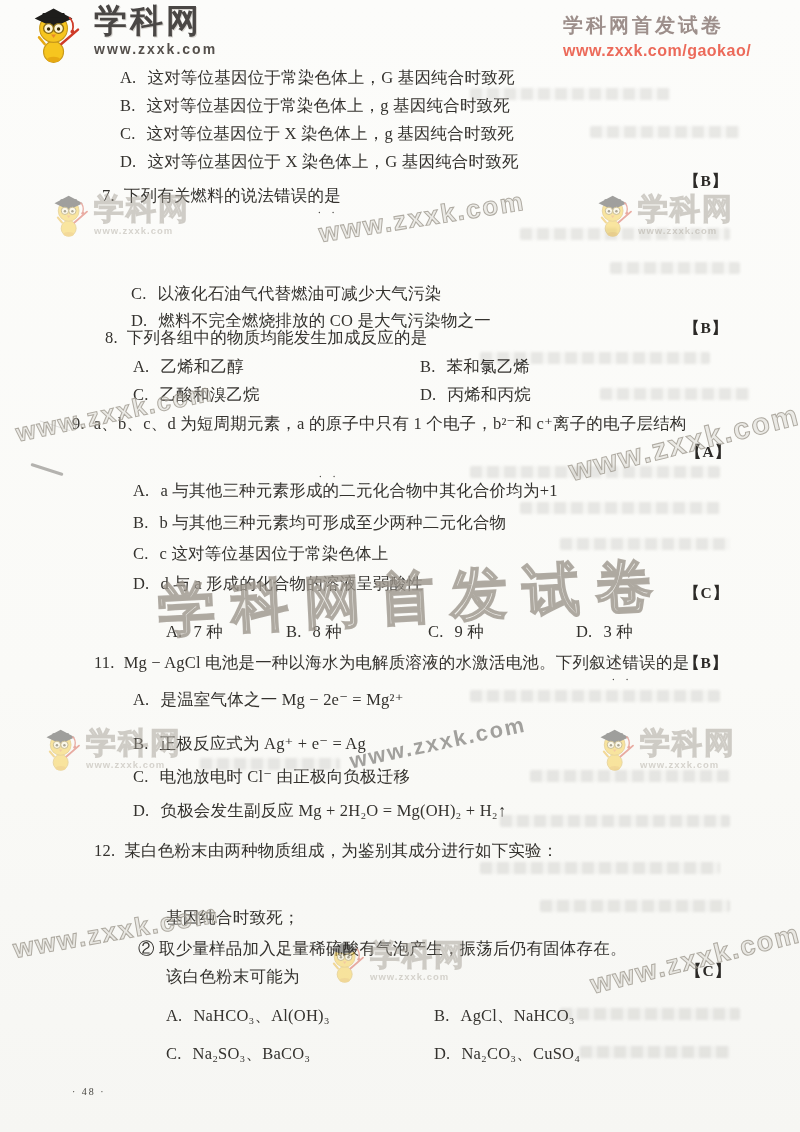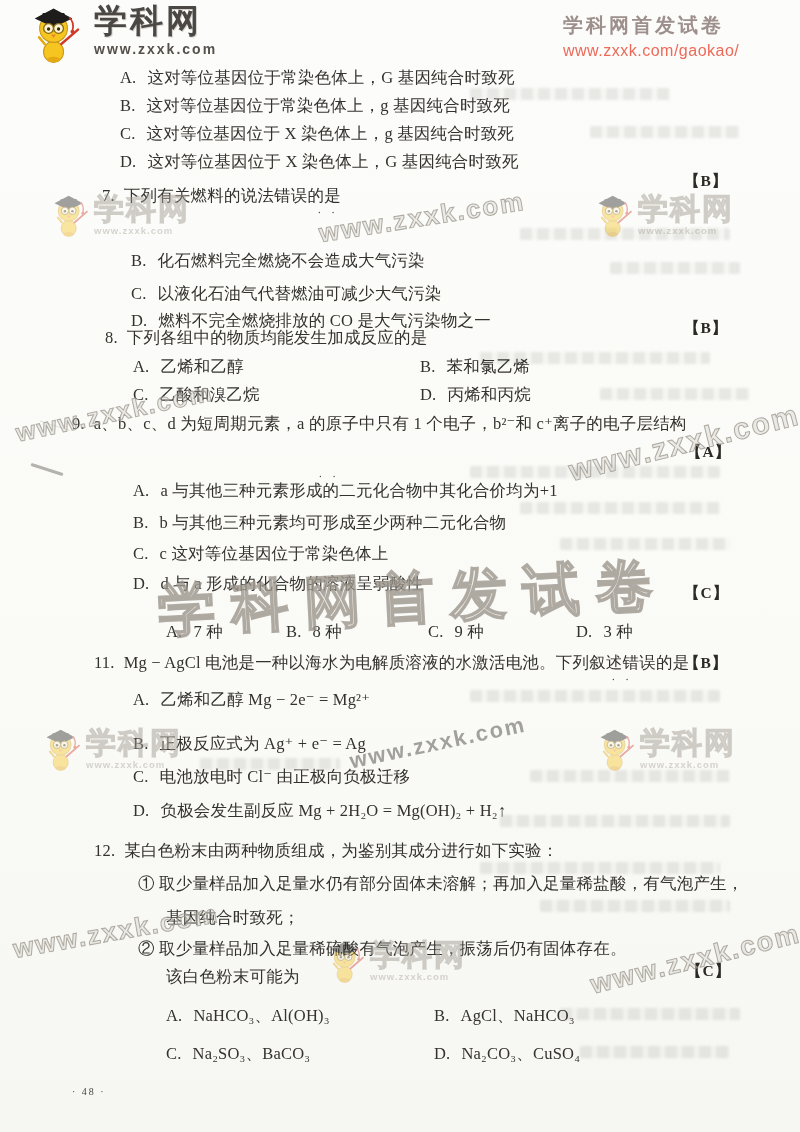--- a/index.html
+++ b/index.html
@@ -19,21 +19,21 @@
     font-size:33px; font-weight:900; color:#4a4745; letter-spacing:3px; line-height:1.05;
     text-shadow:1px 1px 0 #d8d5d0;
   }
   .brand-url {
     font-family:"Liberation Sans","DejaVu Sans",sans-serif;
     font-size:14px; font-weight:bold; color:#55504c; letter-spacing:2px; margin-top:2px;
   }
   .header-right { position:absolute; left:563px; top:12px; z-index:5;
     font-family:"Liberation Sans","DejaVu Sans",sans-serif; }
   .header-right-title { font-size:20px; font-weight:bold; color:#9d8f8b; letter-spacing:3px; }
-  .header-right-url  { font-size:16px; font-weight:normal; color:#ec6a5a; letter-spacing:0.5px; margin-top:3px; }
+  .header-right-url  { font-size:16px; font-weight:bold; color:#ec6a5a; letter-spacing:0.5px; margin-top:3px; }
 
   
   .row { position:absolute; white-space:nowrap; font-size:16.5px; line-height:1.25;
          letter-spacing:0.2px; z-index:2; }
   .qnum { display:inline-block; margin-right:9px; }
   .opt-label { display:inline-block; margin-right:11px; }
   .marker { position:absolute; font-size:15.5px; font-weight:bold; color:#2c2a27;
             letter-spacing:1px; z-index:2; }
   .pagenum { position:absolute; left:72px; top:1086px; font-size:10px; color:#46443f;
              letter-spacing:2px; z-index:2; }
@@ -127,23 +127,20 @@
   </div>
   <div class="row" style="left:120px; top:152px">
     <span class="opt-label">D.</span><span>这对等位基因位于 X 染色体上，G 基因纯合时致死</span>
   </div>
   <div class="marker" style="left:684px; top:171px">【B】</div>
 
   <div class="row" style="left:102px; top:186px">
     <span class="qnum">7.</span><span>下列有关燃料的说法错误的是</span>
   </div>
   <div class="emdots" style="left:318px; top:204px">‧‧</div>
-  <div class="row" style="left:131px; top:251px">
-    <span class="opt-label">B.</span><span>化石燃料完全燃烧不会造成大气污染</span>
-  </div>
   <div class="row" style="left:131px; top:284px">
     <span class="opt-label">C.</span><span>以液化石油气代替燃油可减少大气污染</span>
   </div>
   <div class="row" style="left:131px; top:311px">
     <span class="opt-label">D.</span><span>燃料不完全燃烧排放的 CO 是大气污染物之一</span>
   </div>
   <div class="marker" style="left:684px; top:318px">【B】</div>
 
   <div class="row" style="left:105px; top:328px">
     <span class="qnum">8.</span><span>下列各组中的物质均能发生加成反应的是</span>
@@ -192,37 +189,34 @@
   <div class="row" style="left:576px; top:622px">
     <span class="opt-label">D.</span><span>3 种</span>
   </div>
 
   <div class="row" style="left:94px; top:653px">
     <span class="qnum">11.</span><span>Mg − AgCl 电池是一种以海水为电解质溶液的水激活电池。下列叙述错误的是</span>
   </div>
   <div class="emdots" style="left:612px; top:671px">‧‧</div>
   <div class="marker" style="left:684px; top:653px">【B】</div>
   <div class="row" style="left:133px; top:690px">
-    <span class="opt-label">A.</span><span>乙烯和乙醇 Mg − 2e⁻ = Mg²⁺</span>
+    <span class="opt-label">A.</span><span>是温室气体之一 Mg − 2e⁻ = Mg²⁺</span>
   </div>
   <div class="row" style="left:133px; top:734px">
     <span class="opt-label">B.</span><span>正极反应式为 Ag⁺ + e⁻ = Ag</span>
   </div>
   <div class="row" style="left:133px; top:767px">
     <span class="opt-label">C.</span><span>电池放电时 Cl⁻ 由正极向负极迁移</span>
   </div>
   <div class="row" style="left:133px; top:801px">
     <span class="opt-label">D.</span><span>负极会发生副反应  Mg + 2H₂O = Mg(OH)₂ + H₂↑</span>
   </div>
 
   <div class="row" style="left:94px; top:841px">
     <span class="qnum">12.</span><span>某白色粉末由两种物质组成，为鉴别其成分进行如下实验：</span>
-  </div>
-  <div class="row" style="left:138px; top:874px">
-    <span>① 取少量样品加入足量水仍有部分固体未溶解；再加入足量稀盐酸，有气泡产生，</span>
   </div>
   <div class="row" style="left:166px; top:908px">
     <span>基因纯合时致死；</span>
   </div>
   <div class="row" style="left:138px; top:939px">
     <span>② 取少量样品加入足量稀硫酸有气泡产生，振荡后仍有固体存在。</span>
   </div>
   <div class="row" style="left:166px; top:967px">
     <span>该白色粉末可能为</span>
   </div>

